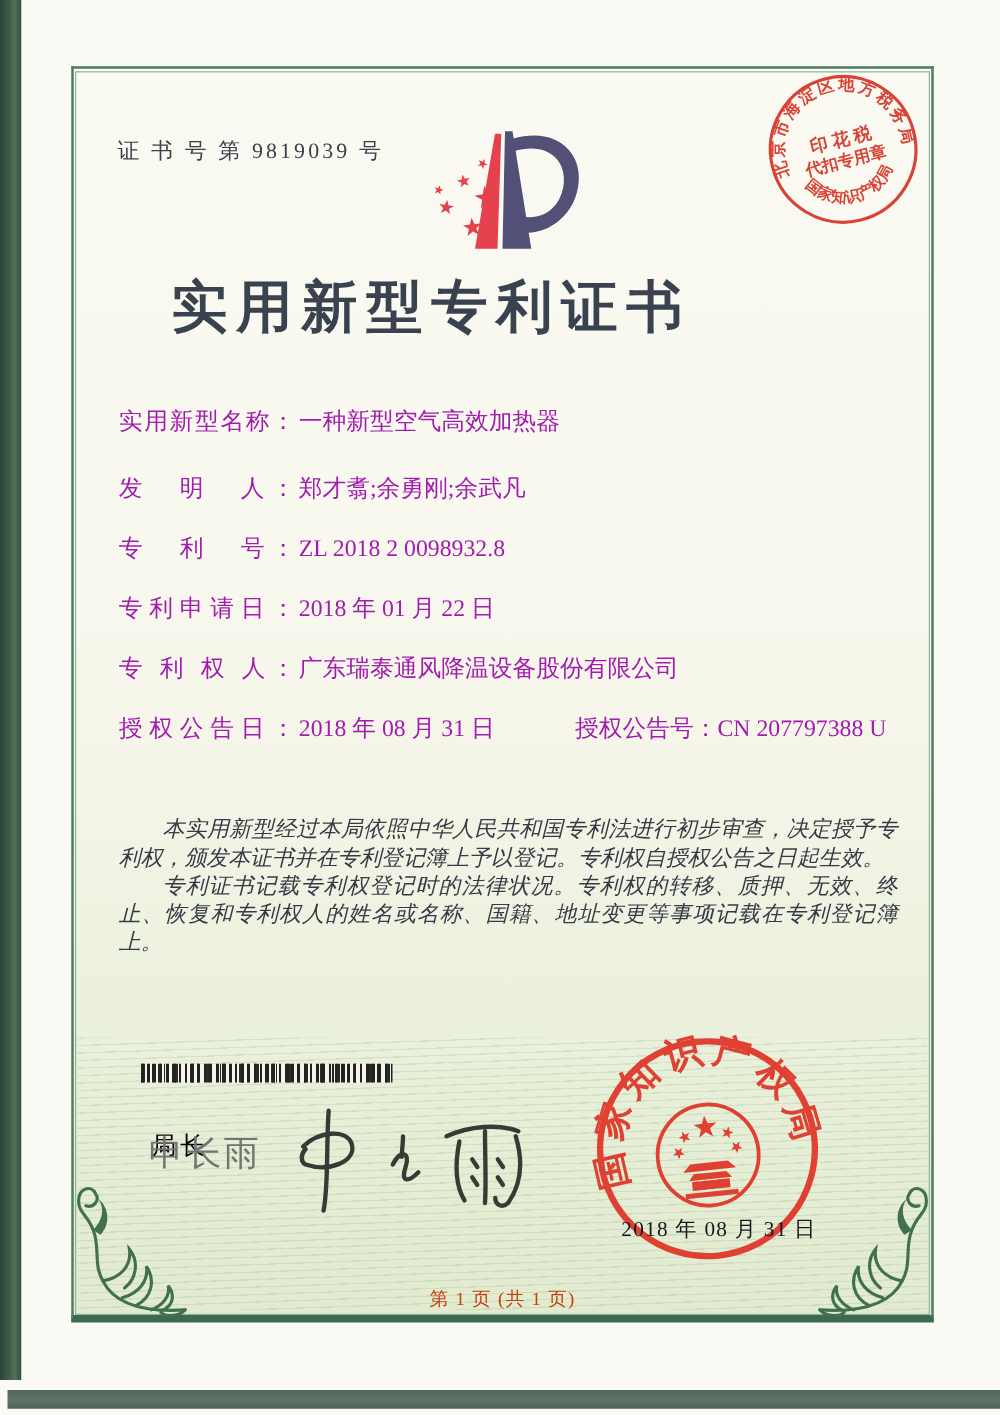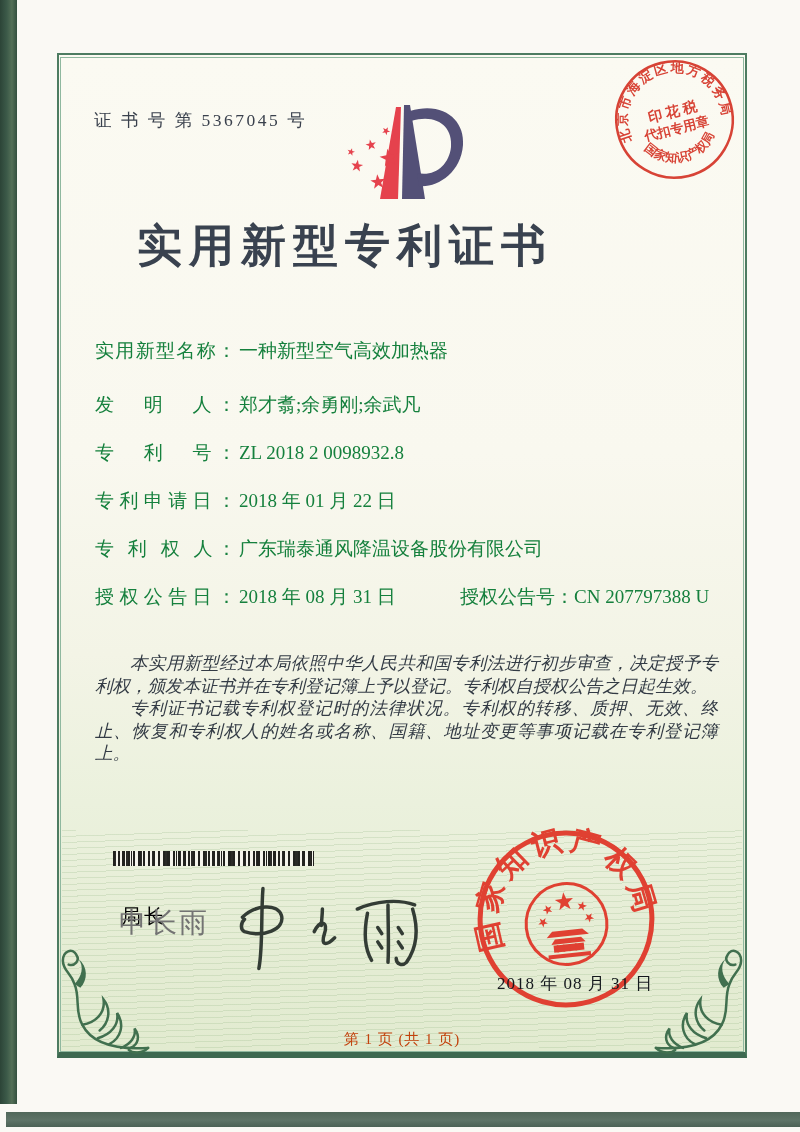--- a/index.html
+++ b/index.html
@@ -37,21 +37,21 @@
   .cert-no { position:absolute; left:94px; top:108px; font-size:17.5px; letter-spacing:2.5px; color:#3a414d; }
 
   .logo { position:absolute; left:338px; top:95px; width:136px; height:112px; }
 
   .tax-stamp { position:absolute; left:611px; top:56px; width:127px; height:127px;
     transform:rotate(-14deg); opacity:.95; }
 
   .title { position:absolute; left:57px; top:216px; width:576px; text-align:center;
     font-size:45px; font-weight:bold; letter-spacing:7px; color:#39424f; }
 
-  .fields { position:absolute; left:95px; top:340px; width:624px; font-size:19px; color:#15803d; }
+  .fields { position:absolute; left:95px; top:327px; width:624px; font-size:19px; color:#a21caf; }
   .frow { display:flex; line-height:21px; margin-bottom:27px; position:relative; }
   .frow.first { margin-bottom:33px; }
   .flabel { width:141px; flex:none; text-align:justify; text-align-last:justify; }
   .fvalue { flex:1; padding-left:3px; white-space:nowrap; }
   .grant-no { position:absolute; left:365px; top:0; white-space:nowrap; }
 
   .body-text { position:absolute; left:95px; top:652px; width:623px;
     font-size:17.5px; line-height:22.5px; text-align:justify; color:#333b45;font-style:italic; }
   .body-text p { text-indent:2em; }
 
@@ -109,21 +109,21 @@
     <g stroke="#41704f" stroke-width="2.6" fill="none" stroke-linecap="round">
       <path d="M 92,108 C 60,110 34,104 24,84 C 16,70 22,56 16,42 C 12,30 4,28 4,18 C 4,8 14,4 18,12 C 22,18 16,24 10,22"></path>
       <path d="M 24,84 C 38,82 48,72 46,58 C 54,68 52,82 42,90"></path>
       <path d="M 40,98 C 54,94 62,84 60,72 C 68,84 64,98 52,104"></path>
       <path d="M 64,108 C 74,104 80,96 78,88 C 84,96 82,104 74,108"></path>
       <path d="M 92,108 C 86,114 76,114 72,110"></path>
     </g>
     <path d="M 16,42 C 24,34 26,24 20,16 C 30,24 30,38 22,46 Z" fill="#41704f"></path>
   </svg>
 
-  <div class="cert-no">证 书 号 第 5367045 号</div>
+  <div class="cert-no">证 书 号 第 9819039 号</div>
 
   <svg class="logo" viewBox="0 0 136 112">
     <polygon points="58,12 63,12 60,104 42,104" fill="#e5424d"></polygon>
     <polygon points="66,10 72,10 87,104 64,104" fill="#535077"></polygon>
     <path d="M 72,16 C 106,6 127,26 125,50 C 123,78 99,93 81,91 L 79,78 C 97,82 111,70 113,52 C 115,32 99,18 73,26 Z" fill="#535077"></path>
     <g fill="#e5424d">
       <use href="#star5" transform="translate(48,36) scale(0.42) rotate(28)"></use>
       <use href="#star5" transform="translate(33,50) scale(0.55) rotate(-12)"></use>
       <use href="#star5" transform="translate(51,63) scale(0.95) rotate(-10)"></use>
       <use href="#star5" transform="translate(19,71) scale(0.62) rotate(8)"></use>

